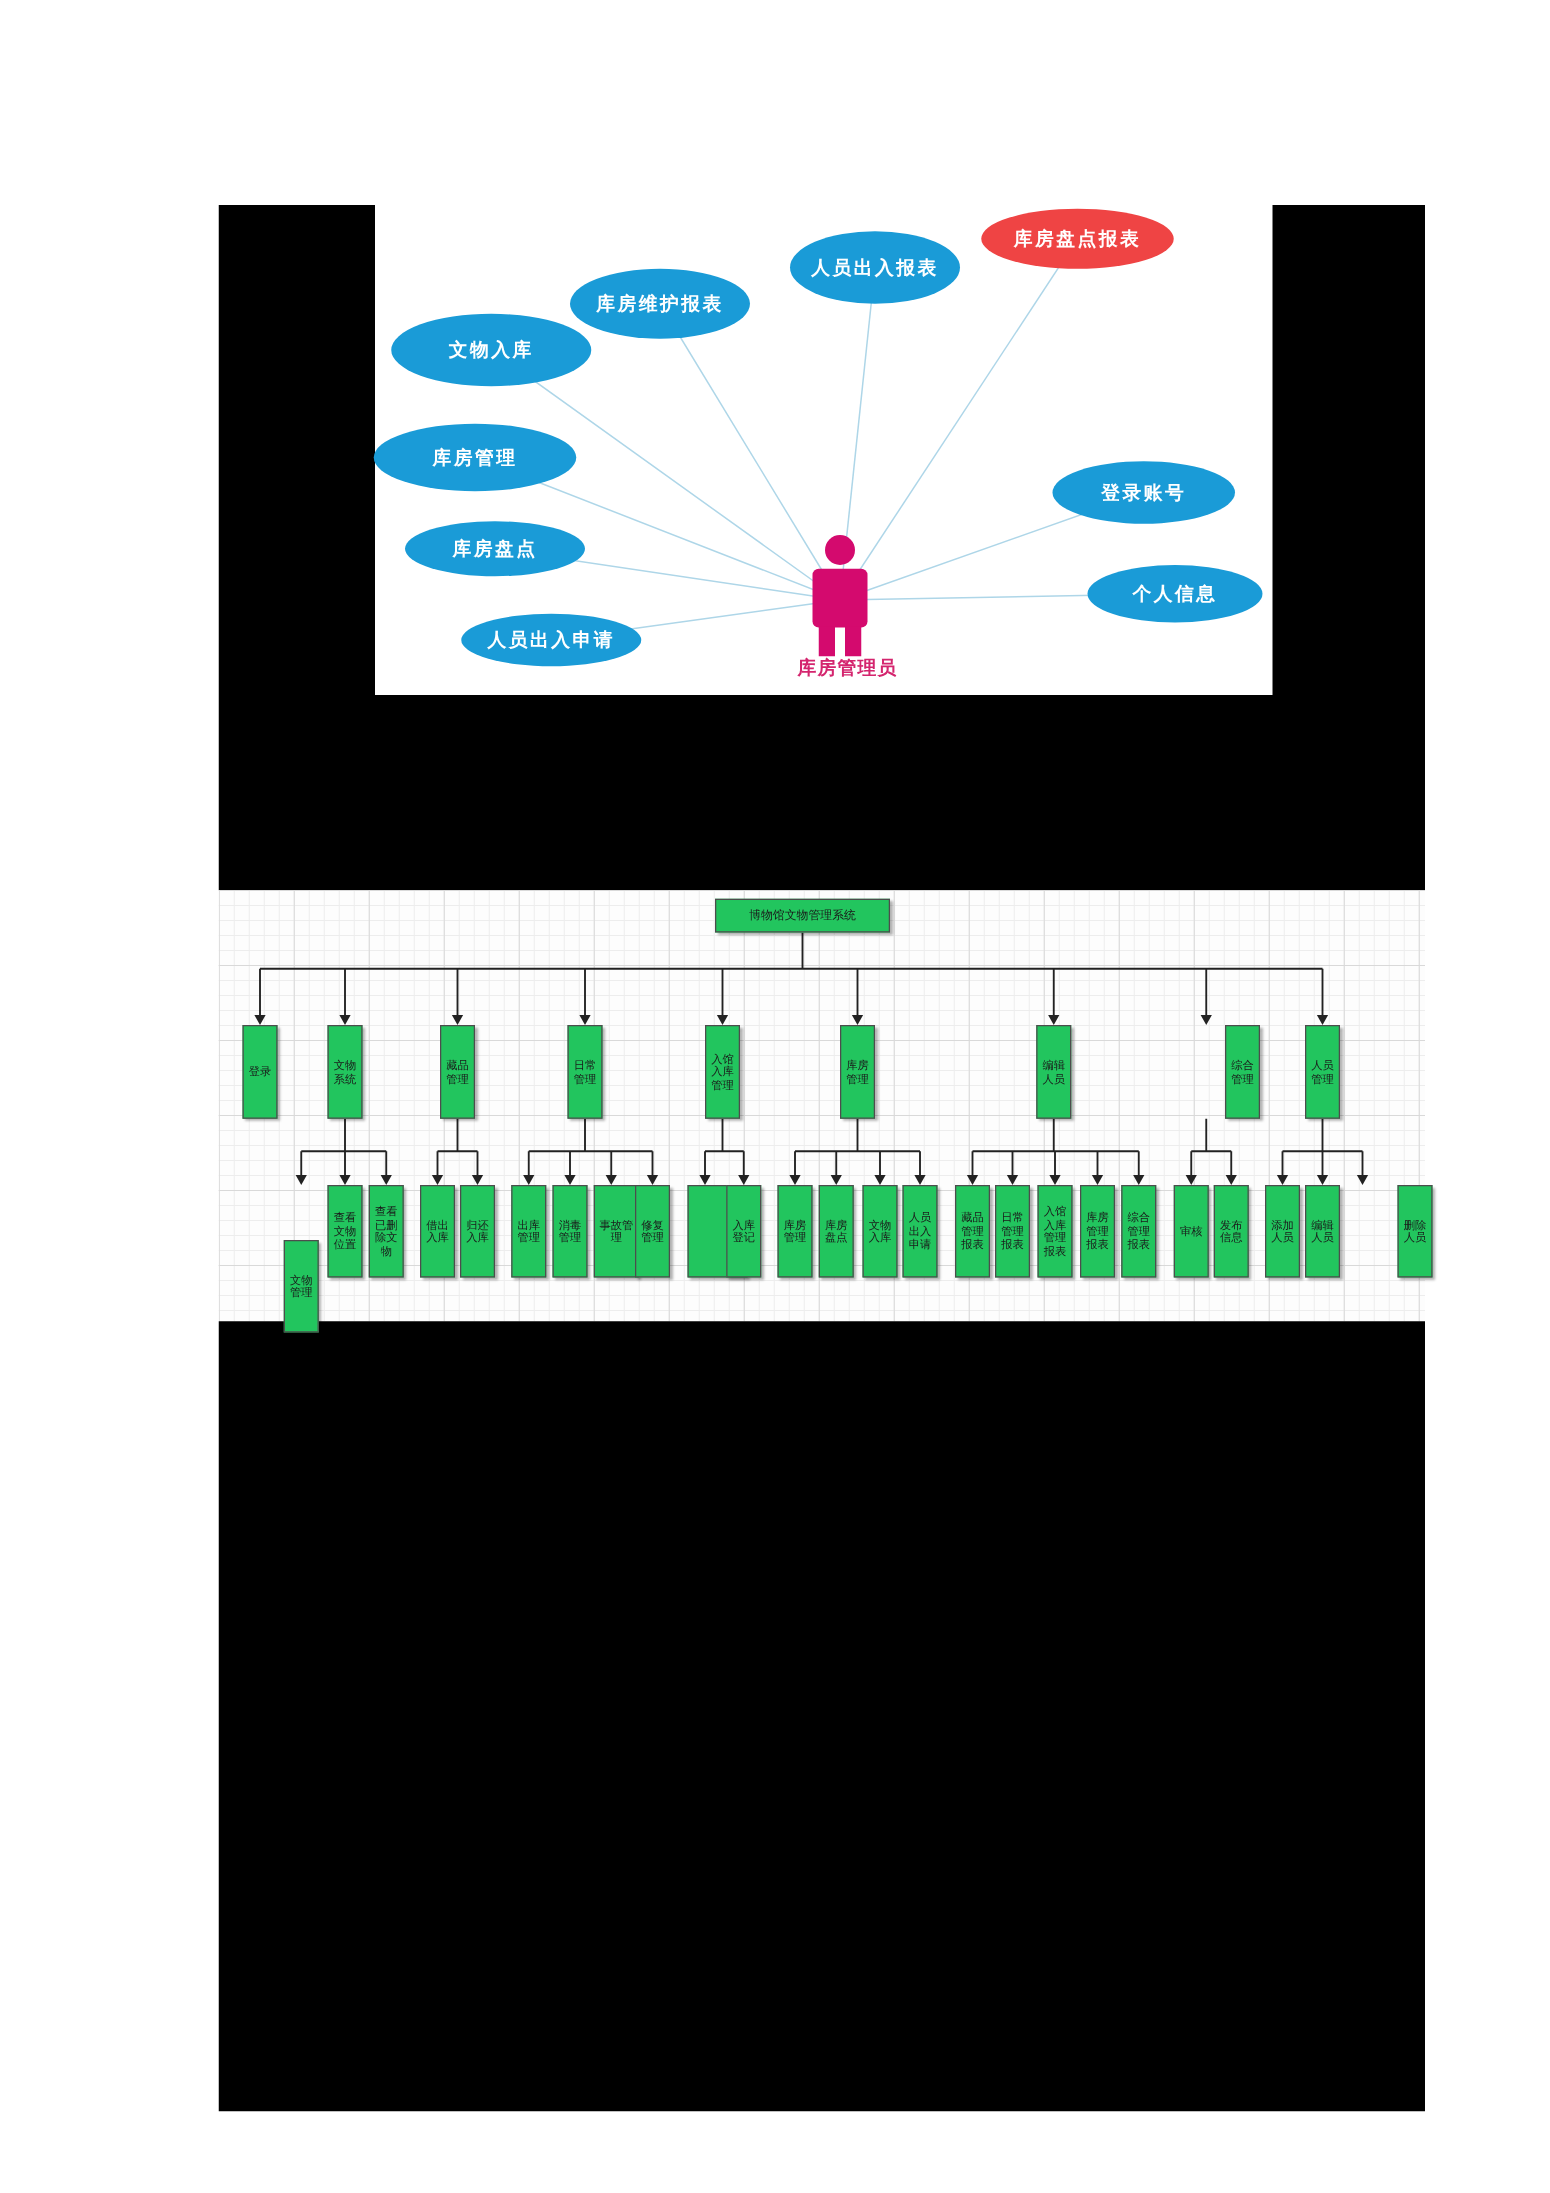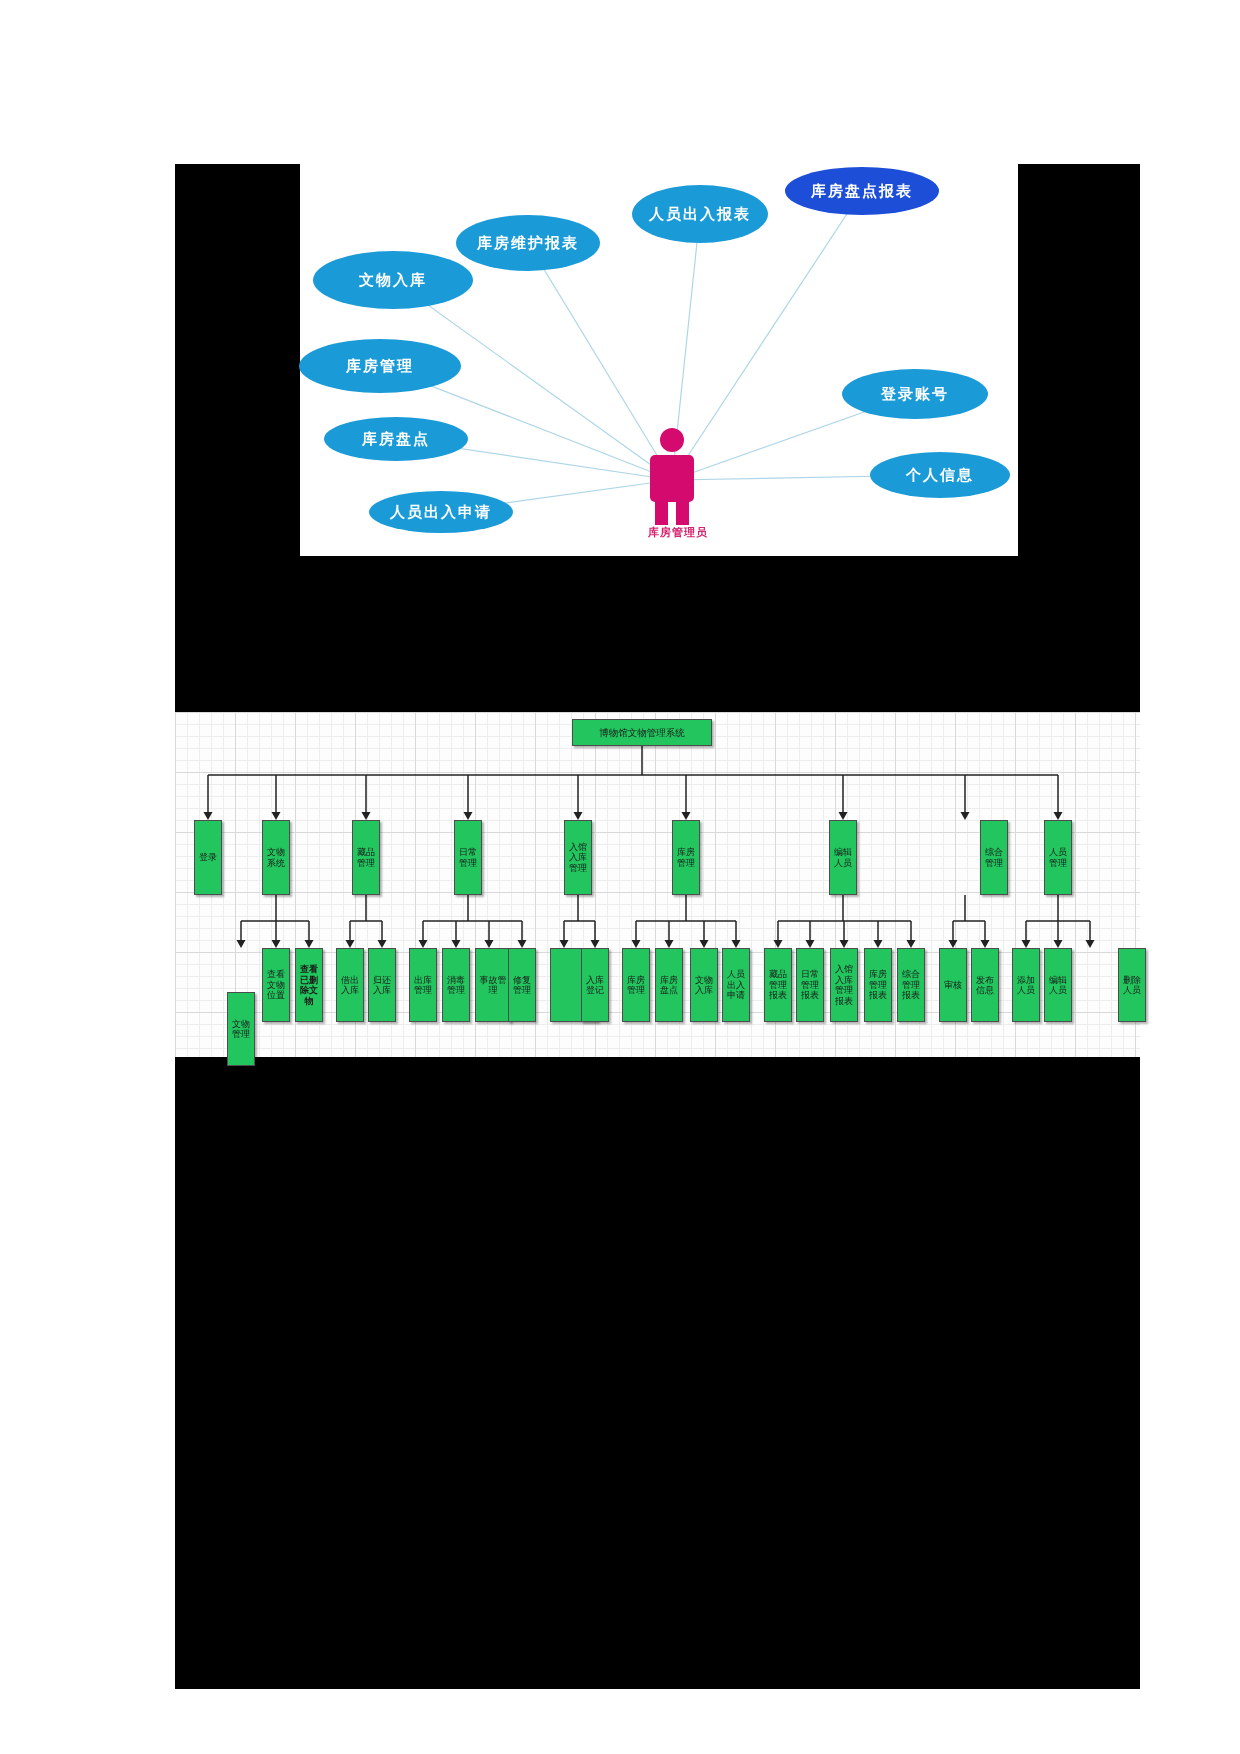--- a/index.html
+++ b/index.html
@@ -3,21 +3,21 @@
 <meta charset="utf-8">
 <style>
   html,body{margin:0;padding:0;background:#ffffff;}
   #stage{position:relative;width:1240px;height:1754px;background:#ffffff;overflow:hidden;
          font-family:"Liberation Sans","DejaVu Sans",sans-serif;}
   .black-block{position:absolute;background:#000000;}
   #usecase-panel{position:absolute;left:300px;top:164px;width:718px;height:392px;background:#ffffff;}
   #conn-svg{position:absolute;left:0;top:0;z-index:2;}
   .uc-ellipse{position:absolute;z-index:3;border-radius:50%;display:flex;align-items:center;justify-content:center;
               color:#ffffff;font-weight:bold;font-size:15px;letter-spacing:2px;text-align:center;}
-  #actor-label{position:absolute;z-index:3;font-size:11px;font-weight:bold;letter-spacing:1px;text-align:center;}
+  #actor-label{position:absolute;z-index:3;font-size:15px;font-weight:bold;letter-spacing:1px;text-align:center;}
   #grid-strip{position:absolute;left:175px;top:712px;width:965px;height:345px;background-color:#fdfdfd;
       background-image:
         linear-gradient(#d9d9d9 1px,transparent 1px),
         linear-gradient(90deg,#d9d9d9 1px,transparent 1px),
         linear-gradient(#ededed 1px,transparent 1px),
         linear-gradient(90deg,#ededed 1px,transparent 1px);
       background-size:60px 60px,60px 60px,12px 12px,12px 12px;}
   .tree-box{position:absolute;z-index:3;background:#22c55e;border:1.5px solid #4d4d4d;
             box-shadow:2px 2px 2px rgba(0,0,0,0.3);box-sizing:border-box;
             display:flex;align-items:center;justify-content:center;text-align:center;
@@ -138,32 +138,32 @@
       <line x1="1058" y1="921" x2="1058" y2="941" stroke="#222222" stroke-width="1.5"></line>
       <polygon points="1053.5,940 1062.5,940 1058,948" fill="#222222"></polygon>
       <line x1="1090" y1="921" x2="1090" y2="941" stroke="#222222" stroke-width="1.5"></line>
       <polygon points="1085.5,940 1094.5,940 1090,948" fill="#222222"></polygon>
     </svg>
 
   <div id="actor-label" style="left:630px;top:525px;width:96px;color:#d4256e;z-index:4;">库房管理员</div>
 <div class="uc-ellipse" style="left: 313px; top: 251px; width: 160px; height: 58px; background: rgb(26, 155, 215); color: rgb(255, 255, 255);">文物入库</div>
     <div class="uc-ellipse" style="left: 456px; top: 215px; width: 144px; height: 56px; background: rgb(26, 155, 215); color: rgb(255, 255, 255);">库房维护报表</div>
     <div class="uc-ellipse" style="left: 632px; top: 185px; width: 136px; height: 58px; background: rgb(26, 155, 215); color: rgb(255, 255, 255);">人员出入报表</div>
-    <div class="uc-ellipse" style="left: 785px; top: 167px; width: 154px; height: 48px; background: #1d4ed8; color: rgb(255, 255, 255);">库房盘点报表</div>
+    <div class="uc-ellipse" style="left: 785px; top: 167px; width: 154px; height: 48px; background: #ef4444; color: rgb(255, 255, 255);">库房盘点报表</div>
     <div class="uc-ellipse" style="left: 299px; top: 339px; width: 162px; height: 54px; background: rgb(26, 155, 215); color: rgb(255, 255, 255);">库房管理</div>
     <div class="uc-ellipse" style="left: 324px; top: 417px; width: 144px; height: 44px; background: rgb(26, 155, 215); color: rgb(255, 255, 255);">库房盘点</div>
     <div class="uc-ellipse" style="left: 369px; top: 491px; width: 144px; height: 42px; background: rgb(26, 155, 215); color: rgb(255, 255, 255);">人员出入申请</div>
     <div class="uc-ellipse" style="left: 842px; top: 369px; width: 146px; height: 50px; background: rgb(26, 155, 215); color: rgb(255, 255, 255);">登录账号</div>
     <div class="uc-ellipse" style="left: 870px; top: 452px; width: 140px; height: 46px; background: rgb(26, 155, 215); color: rgb(255, 255, 255);">个人信息</div>
     <div class="tree-box" id="tree-root-box" style="left: 572px; top: 719px; width: 140px; height: 27px;">博物馆文物管理系统</div>
     <div class="tree-box" style="left: 194px; top: 820px; width: 28px; height: 75px;">登录</div>
     <div class="tree-box" style="left: 262px; top: 820px; width: 28px; height: 75px;">文物系统</div>
     <div class="tree-box" style="left: 227px; top: 948px; width: 28px; height: 74px; margin-top: 44px;">文物管理</div>
     <div class="tree-box" style="left: 262px; top: 948px; width: 28px; height: 74px;">查看文物位置</div>
-    <div class="tree-box" style="left: 295px; top: 948px; width: 28px; height: 74px; font-weight: bold;">查看已删除文物</div>
+    <div class="tree-box" style="left: 295px; top: 948px; width: 28px; height: 74px;">查看已删除文物</div>
     <div class="tree-box" style="left: 352px; top: 820px; width: 28px; height: 75px;">藏品管理</div>
     <div class="tree-box" style="left: 336px; top: 948px; width: 28px; height: 74px;">借出入库</div>
     <div class="tree-box" style="left: 368px; top: 948px; width: 28px; height: 74px;">归还入库</div>
     <div class="tree-box" style="left: 454px; top: 820px; width: 28px; height: 75px;">日常管理</div>
     <div class="tree-box" style="left: 409px; top: 948px; width: 28px; height: 74px;">出库管理</div>
     <div class="tree-box" style="left: 442px; top: 948px; width: 28px; height: 74px;">消毒管理</div>
     <div class="tree-box" style="left: 475px; top: 948px; width: 36px; height: 74px;">事故管理</div>
     <div class="tree-box" style="left: 508px; top: 948px; width: 28px; height: 74px;">修复管理</div>
     <div class="tree-box" style="left: 564px; top: 820px; width: 28px; height: 75px;">入馆入库管理</div>
     <div class="tree-box" style="left: 550px; top: 948px; width: 28px; height: 74px; padding-left: 46px;">入馆登记</div>

